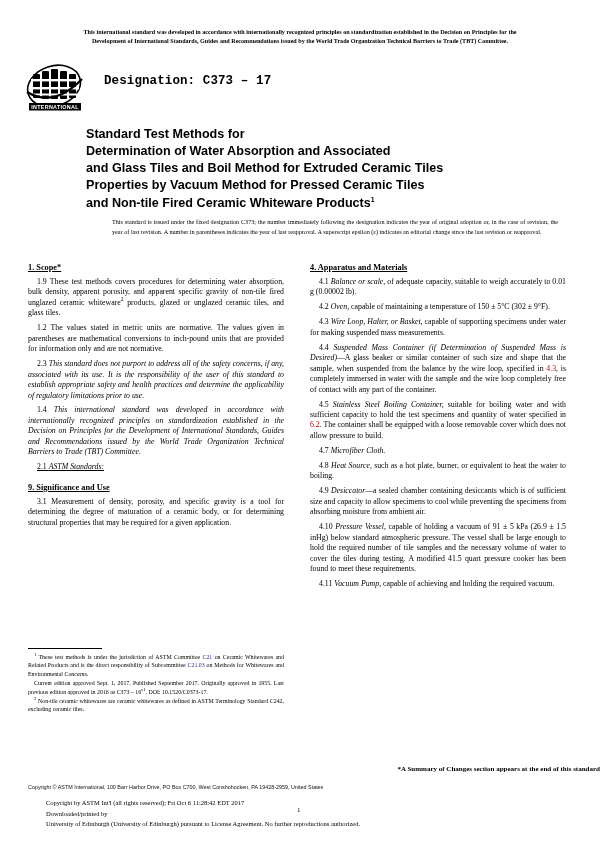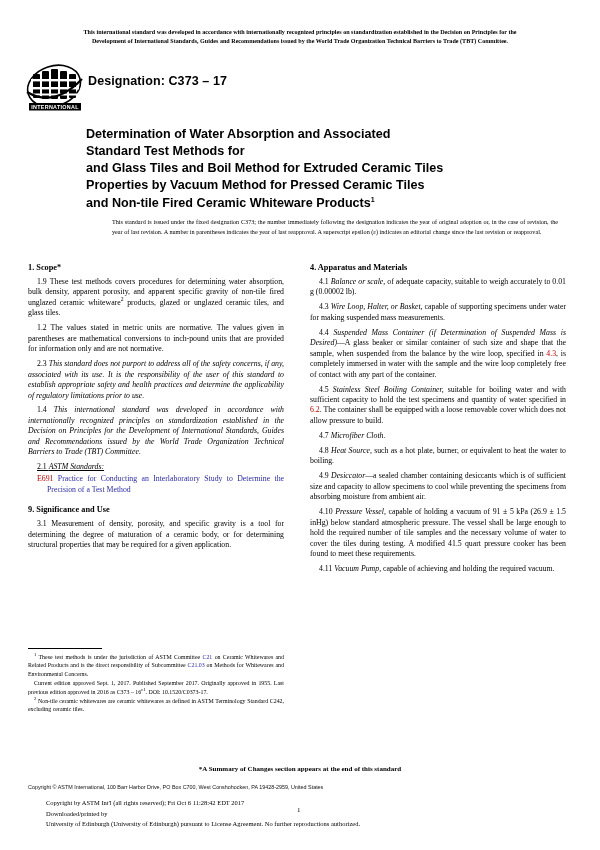--- a/index.html
+++ b/index.html
@@ -49,23 +49,23 @@
     position: absolute;
     left: 0px;
     top: 0px;
     width: 76px;
     height: 52px;
   }
   .astm-logo svg { display: block; }
 
   .designation {
     position: absolute;
-    left: 68px;
+    left: 84px;
     top: 12px;
-    font-family: Liberation Sans, sans-serif;
+    font-family: Liberation Mono, monospace;
     font-size: 12.5px;
     font-weight: bold;
     letter-spacing: 0.1px;
   }
 
   
   .doc-title {
     position: absolute;
     left: 86px;
     top: 126px;
@@ -105,20 +105,21 @@
   }
   .col-left  { left: 28px; }
   .col-right { left: 310px; }
 
   h2.sec {
     font-size: 8.3px;
     font-weight: bold;
     margin: 0 0 3.5px 0;
     padding: 0;
     text-align: left;
+    text-decoration: underline;
   }
   h2.sec.spaced { margin-top: 9px; }
 
   p.para {
     margin: 0 0 4.5px 0;
     text-indent: 9px;
     padding: 0;
   }
   p.sub {
     margin: 0 0 1.5px 0;
@@ -161,21 +162,21 @@
     padding: 0;
   }
   .footnotes .sup { font-size: 4.6px; }
 
   
   .summary-note {
     position: absolute;
     left: 0;
     top: 765px;
     width: 600px;
-    text-align: center;
+    text-align: right;
     font-size: 7px;
     font-weight: bold;
     font-family: "Liberation Serif", serif;
   }
   .copyright-line {
     position: absolute;
     left: 28px;
     top: 784px;
     width: 544px;
     font-size: 5.4px;
@@ -228,22 +229,22 @@
         </g>
         <path d="M7 30 Q34 46 62 17" fill="none" stroke="#000" stroke-width="2.2"></path>
         <rect x="9" y="41" width="52" height="7.5" fill="#000"></rect>
         <text x="35" y="47" font-family="Liberation Sans, sans-serif" font-size="5.4" font-weight="bold" fill="#fff" text-anchor="middle" letter-spacing="0.3">INTERNATIONAL</text>
       </svg>
     </div>
     <div class="designation">Designation: C373 – 17</div>
   </div>
 
   <div class="doc-title">
+    <div>Standard Test Methods for</div>
     <div>Determination of Water Absorption and Associated</div>
-    <div>Standard Test Methods for</div>
     <div>and Glass Tiles and Boil Method for Extruded Ceramic Tiles</div>
     <div>Properties by Vacuum Method for Pressed Ceramic Tiles</div>
     <div><span>and Non-tile Fired Ceramic Whiteware Products</span><sup>1</sup></div>
   </div>
 
   <div class="issue-note">This standard is issued under the fixed designation C373; the number immediately following the designation indicates the year of original adoption or, in the case of revision, the year of last revision. A number in parentheses indicates the year of last reapproval. A superscript epsilon (ε) indicates an editorial change since the last revision or reapproval.</div>
 
   <div class="col col-left">
 
     <h2 class="sec">1. Scope*</h2>
@@ -252,40 +253,40 @@
 
     <p class="para">1.2  The values stated in metric units are normative. The values given in parentheses are mathematical conversions to inch-pound units that are provided for information only and are not normative.</p>
 
     <p class="para"><span>2.3  </span><span class="ital">This standard does not purport to address all of the safety concerns, if any, associated with its use. It is the responsibility of the user of this standard to establish appropriate safety and health practices and determine the applicability of regulatory limitations prior to use.</span></p>
 
     <p class="para"><span>1.4  </span><span class="ital">This international standard was developed in accordance with internationally recognized principles on standardization established in the Decision on Principles for the Development of International Standards, Guides and Recommendations issued by the World Trade Organization Technical Barriers to Trade (TBT) Committee.</span></p>
 
 
     <p class="sub"><span>2.1  </span><span class="ital">ASTM Standards:</span></p>
 
-    <p class="ref-entry"><span class="redlink">E691</span><span class="bluelink"> Practice for Conducting an Interlaboratory Study to Determine the Precision of a Test Method</span></p>
 
     <h2 class="sec spaced">9. Significance and Use</h2>
 
     <p class="para">3.1  Measurement of density, porosity, and specific gravity is a tool for determining the degree of maturation of a ceramic body, or for determining structural properties that may be required for a given application.</p>
   </div>
 
   <div class="footnotes">
     <div class="fn-rule"></div>
     <p><span class="sup">1</span><span> These test methods is under the jurisdiction of ASTM Committee </span><span class="bluelink">C21</span><span> on Ceramic Whitewares and Related Products and is the direct responsibility of Subcommittee </span><span class="bluelink">C21.03</span><span> on Methods for Whitewares and Environmental Concerns.</span></p>
     <p><span>Current edition approved Sept. 1, 2017. Published September 2017. Originally approved in 1955. Last previous edition approved in 2016 as C373 – 16</span><span class="sup">ε1</span><span>. DOI: 10.1520/C0373-17.</span></p>
     <p><span class="sup">2</span><span> Non-tile ceramic whitewares are ceramic whitewares as defined in ASTM Terminology Standard C242, excluding ceramic tiles.</span></p>
   </div>
 
   <div class="col col-right">
 
     <h2 class="sec">4. Apparatus and Materials</h2>
 
     <p class="para"><span>4.1  </span><span class="ital">Balance or scale,</span><span> of adequate capacity, suitable to weigh accurately to 0.01 g (0.00002 lb).</span></p>
 
+    <p class="para"><span>4.2  </span><span class="ital">Oven,</span><span> capable of maintaining a temperature of 150 ± 5°C (302 ± 9°F).</span></p>
 
     <p class="para"><span>4.3  </span><span class="ital">Wire Loop, Halter, or Basket,</span><span> capable of supporting specimens under water for making suspended mass measurements.</span></p>
 
     <p class="para"><span>4.4  </span><span class="ital">Suspended Mass Container (if Determination of Suspended Mass is Desired)</span><span>—A glass beaker or similar container of such size and shape that the sample, when suspended from the balance by the wire loop, specified in </span><span class="xref">4.3</span><span>, is completely immersed in water with the sample and the wire loop completely free of contact with any part of the container.</span></p>
 
     <p class="para"><span>4.5  </span><span class="ital">Stainless Steel Boiling Container,</span><span> suitable for boiling water and with sufficient capacity to hold the test specimens and quantity of water specified in </span><span class="xref">6.2</span><span>. The container shall be equipped with a loose removable cover which does not allow pressure to build.</span></p>
 
 
     <p class="para"><span>4.7  </span><span class="ital">Microfiber Cloth.</span></p>
 

